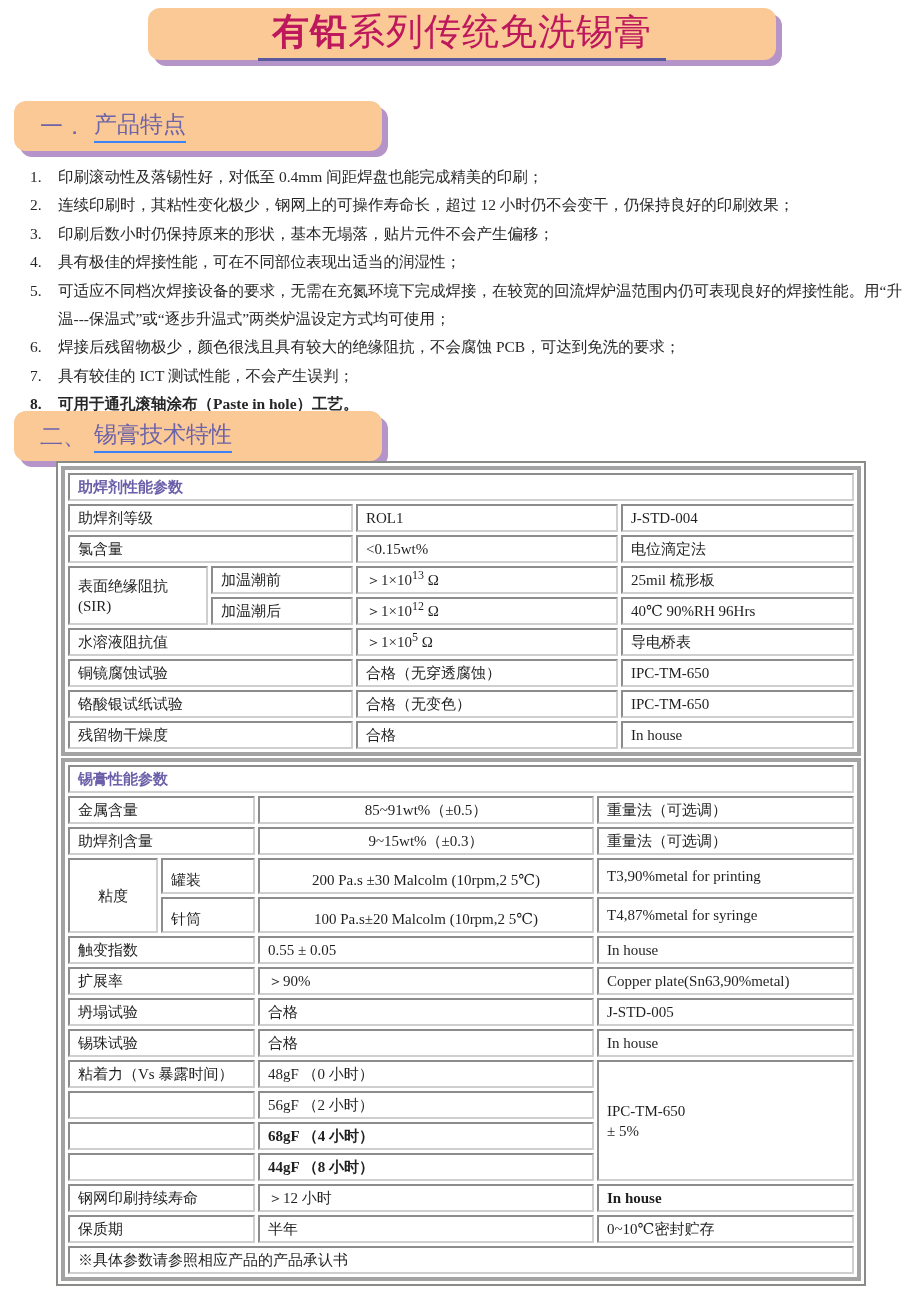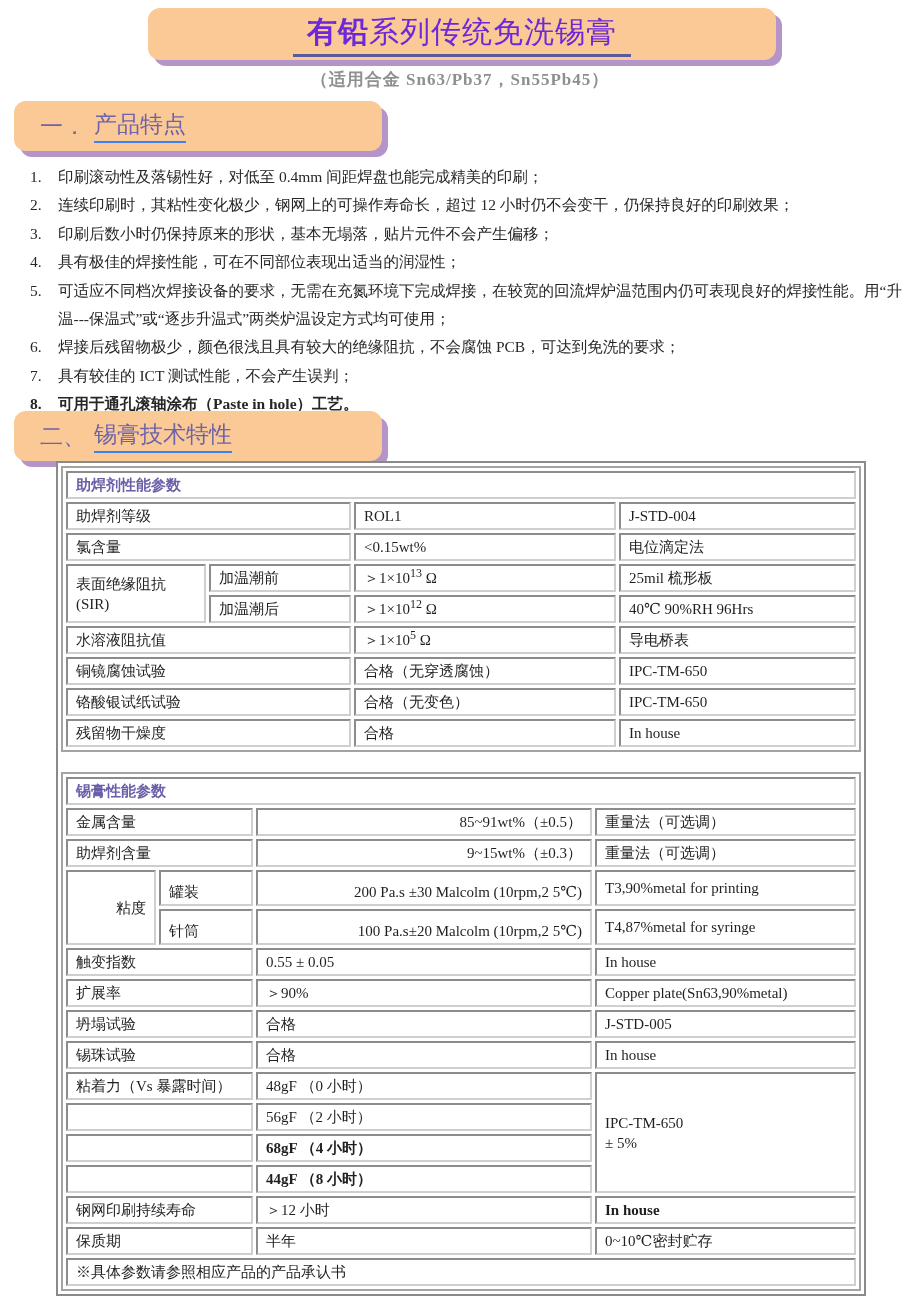--- a/index.html
+++ b/index.html
@@ -5,21 +5,21 @@
   * { box-sizing: border-box; margin: 0; padding: 0; }
   html,body { width: 920px; height: 1301px; background: #ffffff; overflow: hidden;
               font-family: "Liberation Serif", "DejaVu Serif", serif; color: #1f1f1f; }
   .page { position: relative; width: 920px; height: 1301px; }
 
   
   .banner { position: absolute; background: #FBC996; border-radius: 12px;
             box-shadow: 6px 6px 0 0 #B494C9; }
   .title-banner { left: 148px; top: 8px; width: 628px; height: 52px;
                   display: flex; align-items: center; justify-content: center; }
-  .title-banner .title-text { font-size: 30px; color: #6d28d9; font-weight: normal;
+  .title-banner .title-text { font-size: 37px; color: #be185d; font-weight: normal;
                   border-bottom: 3px solid #5B599D; padding: 0 14px 1px 14px; letter-spacing: 1px; }
   .title-text b { font-weight: bold; }
 
   .subtitle { position: absolute; left: 0; top: 68px; width: 920px; text-align: center;
               font-size: 17px; font-weight: bold; color: #8F8F8F; letter-spacing: 1px; }
 
   .sec-banner { left: 14px; width: 368px; height: 50px;
                 display: flex; align-items: center; padding-left: 26px;
                 font-size: 23px; color: #6C63A9; }
   .sec1 { top: 101px; }
@@ -33,42 +33,41 @@
   .feature { display: flex; }
   .feature .num { width: 28px; flex: 0 0 28px; }
   .feature .txt { flex: 1; }
   .feature.bold-item { font-weight: bold; }
   .feature.bold-item .txt span { border-bottom: 3px dotted #1a1a1a; padding-bottom: 1px; }
 
   
   .tables-wrap { position: absolute; left: 56px; top: 461px; width: 810px;
                  border: 2px solid #8a8a86; padding: 3px; background: #fff; }
   table.spec { width: 100%; border-collapse: separate; border-spacing: 3px;
-               border: 2px solid #a3a3a3; table-layout: fixed; font-size: 15px; }
-  table.spec + table.spec { margin-top: 20px; }
+               border: 4px solid #a3a3a3; table-layout: fixed; font-size: 15px; }
+  table.spec + table.spec { margin-top: 2px; }
   td { border: 2px solid; border-color: #8c8c8c #cfcfcf #cfcfcf #8c8c8c;
        padding: 2px 8px; line-height: 20px; vertical-align: middle;
        overflow: hidden; white-space: nowrap; }
   td.ttl { color: #6A5FA8; font-weight: bold; }
-  td.center { text-align: right; }
+  td.center { text-align: center; }
   td.tall { padding-top: 10px; }
   td.bold { font-weight: bold; }
   td .blk { display: block; }
   sup { font-size: 12px; line-height: 0; }
 </style>
 </head>
 <body>
 
 <div class="page">
 
   <div class="banner title-banner">
     <h1 class="title-text"><b>有铅</b><span>系列传统免洗锡膏</span></h1>
   </div>
 
-  <div class="subtitle">（适用合金 Sn63/Pb37，Sn55Pb45）</div>
 
   <div class="banner sec-banner sec1">
     <span class="sec-num">一．</span>
     <span class="u">产品特点</span>
   </div>
 
   <div class="features">
     <div class="feature">
         <span class="num">1.</span>
         <span class="txt">印刷滚动性及落锡性好，对低至 0.4mm 间距焊盘也能完成精美的印刷；</span>

